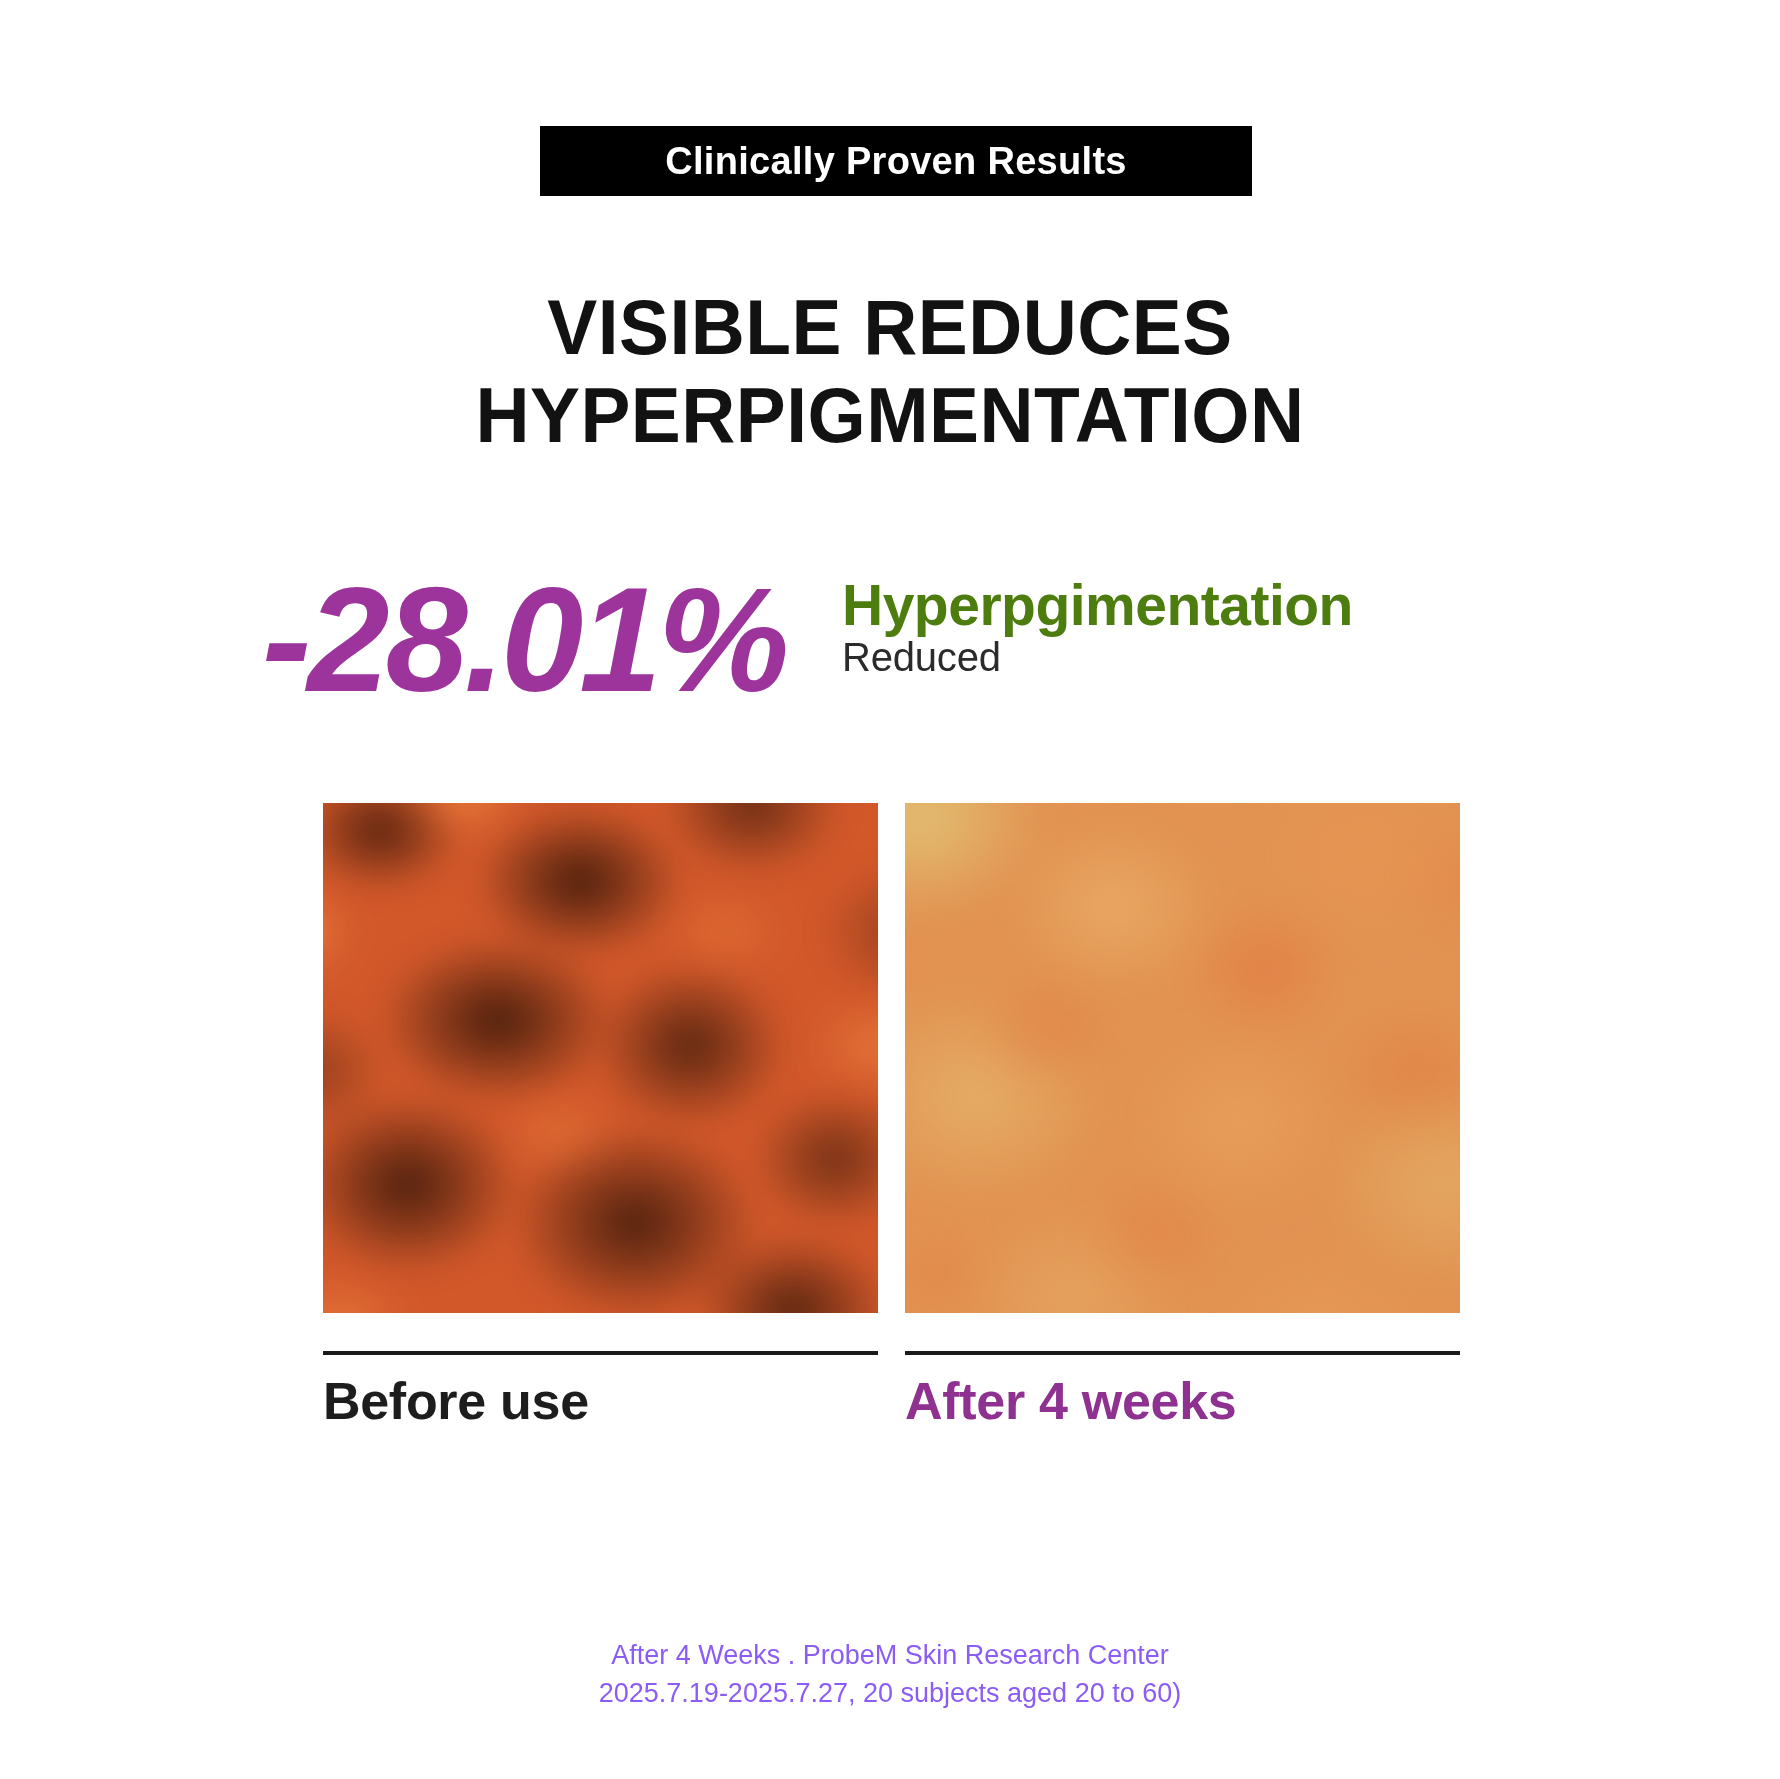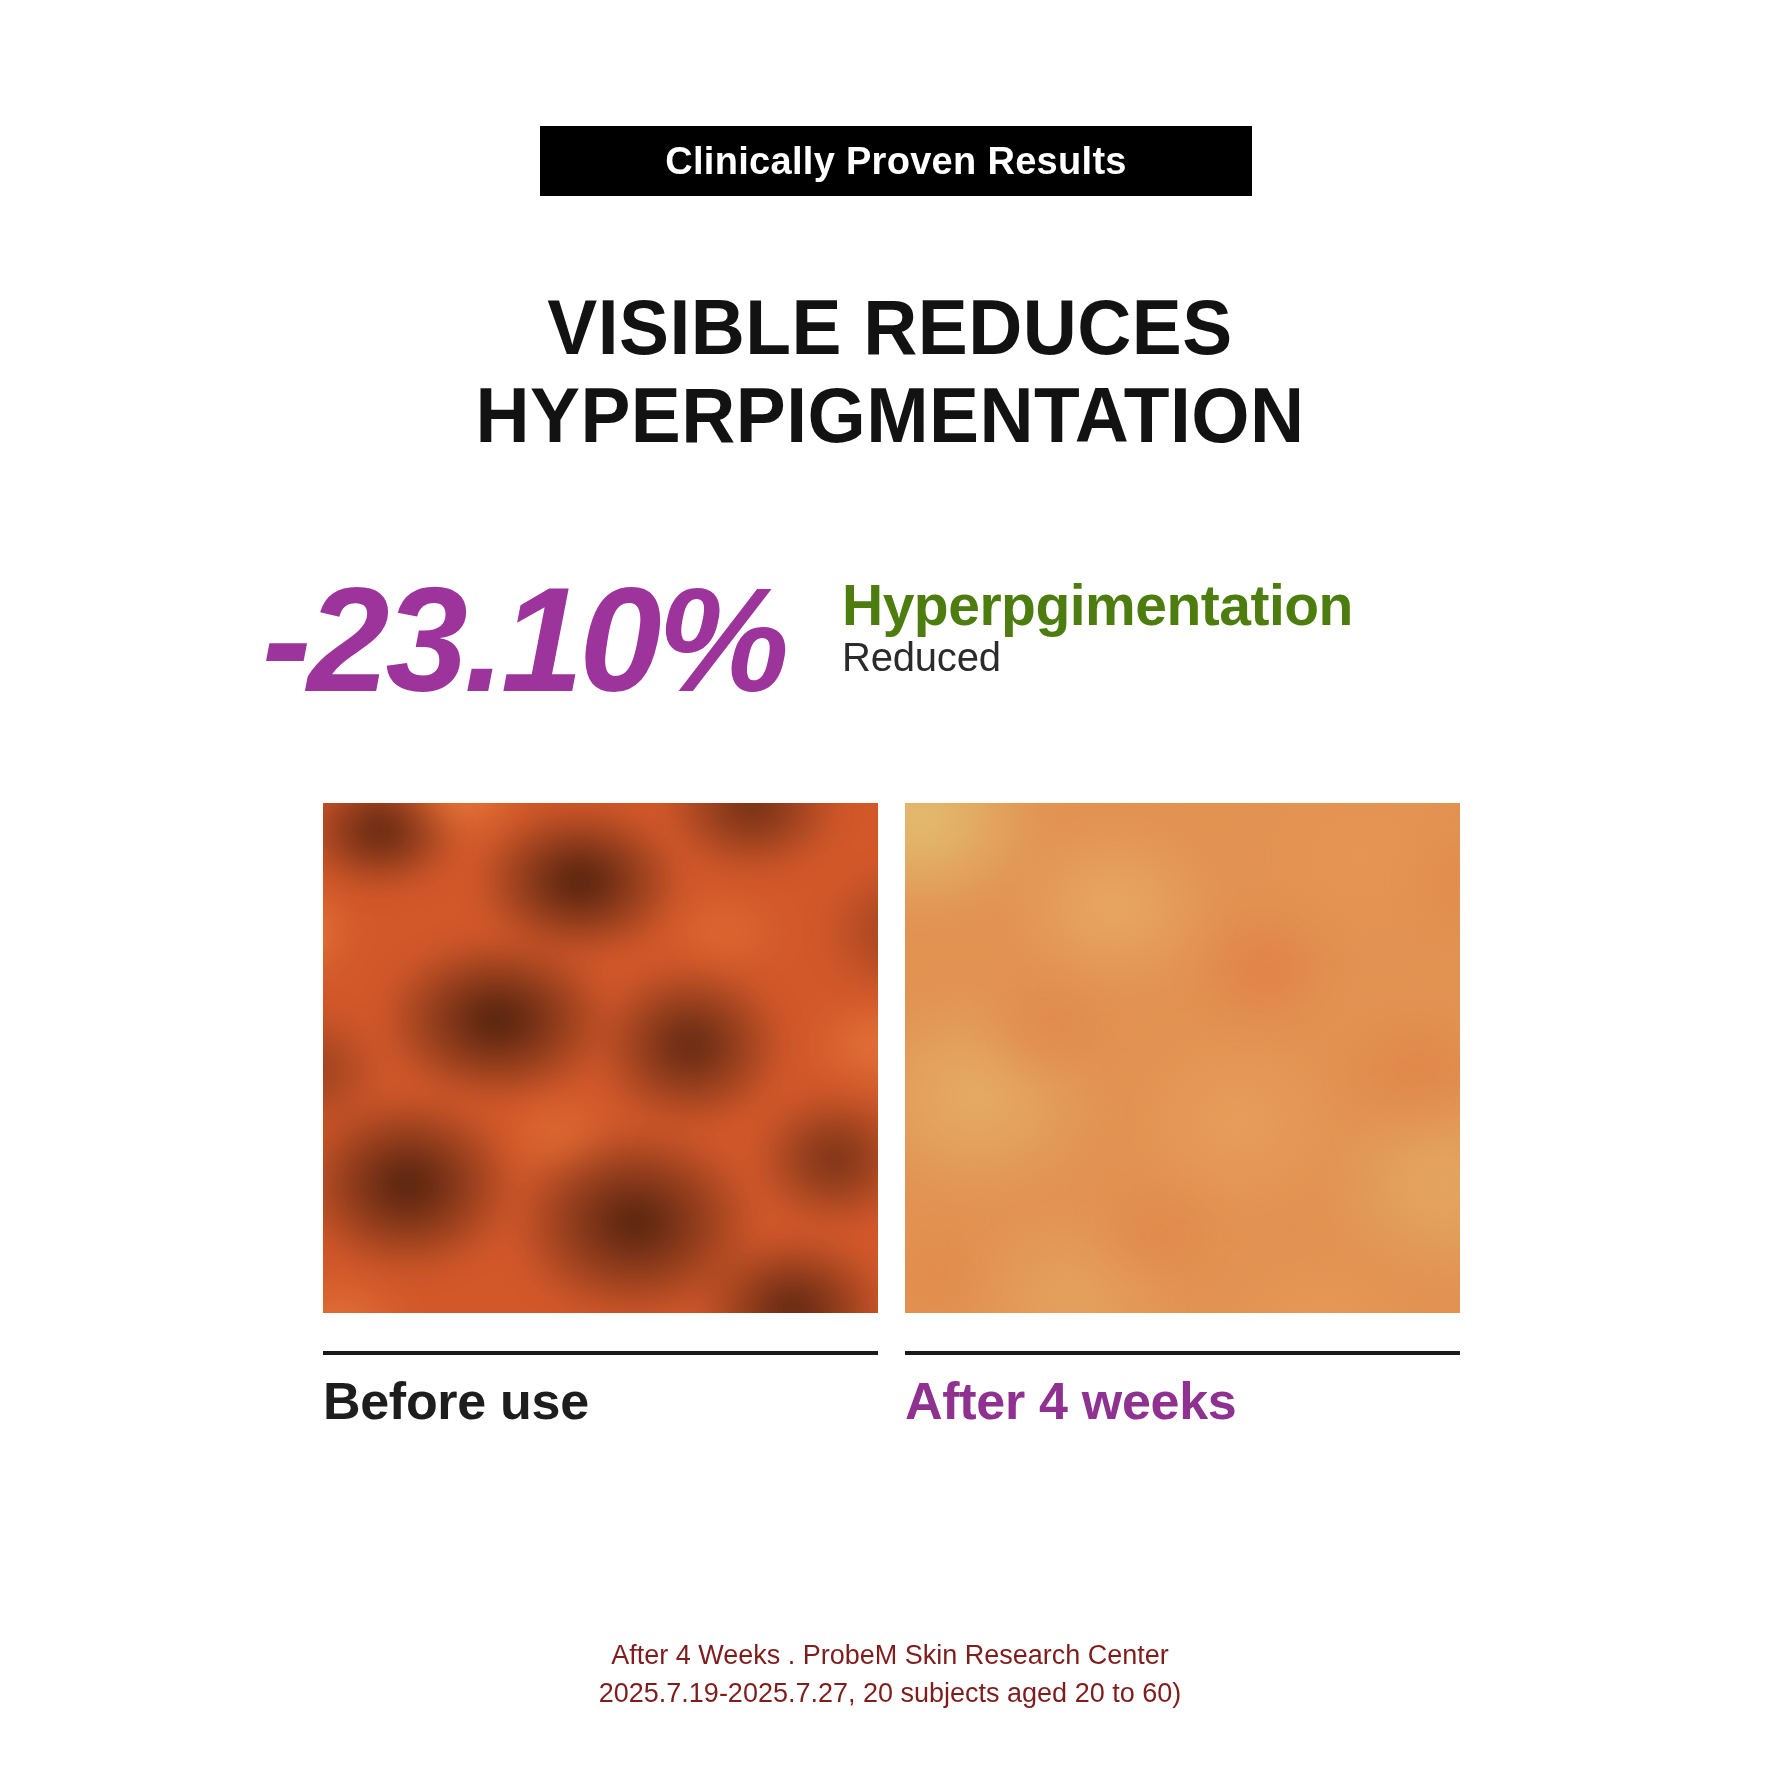--- a/index.html
+++ b/index.html
@@ -201,21 +201,21 @@
   .label-before { color: #1d1d1d; }
   .label-after  { color: #8E3190; }
 
   
   .footnote {
     position: absolute;
     left: 0;
     top: 1636px;
     width: 1780px;
     text-align: center;
-    color: #7f1d1d;
+    color: #8b5cf6;
     font-size: 27px;
     font-weight: 400;
     line-height: 1.42;
   }
   .footnote-line { display: block; white-space: nowrap; }
 </style>
 </head>
 <body>
 
 <div class="canvas">
@@ -223,21 +223,21 @@
   <div class="banner">
     <span class="banner-label">Clinically Proven Results</span>
   </div>
 
   <h1 class="headline">
     <span class="headline-line">VISIBLE REDUCES</span>
     <span class="headline-line">HYPERPIGMENTATION</span>
   </h1>
 
   <div class="stat-row">
-    <span class="stat-figure">-23.10%</span>
+    <span class="stat-figure">-28.01%</span>
     <div class="stat-text">
       <span class="stat-text-main">Hyperpgimentation</span>
       <span class="stat-text-sub">Reduced</span>
     </div>
   </div>
 
   <div class="panel panel-before">
     <div class="swatch swatch-before"></div>
     <div class="panel-rule"></div>
     <div class="panel-label label-before">Before use</div>

